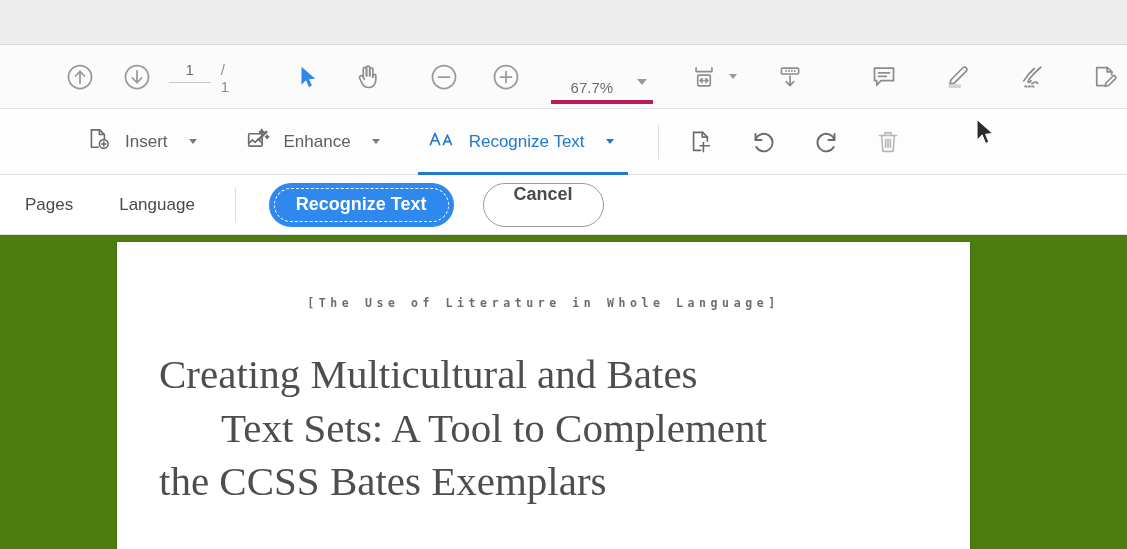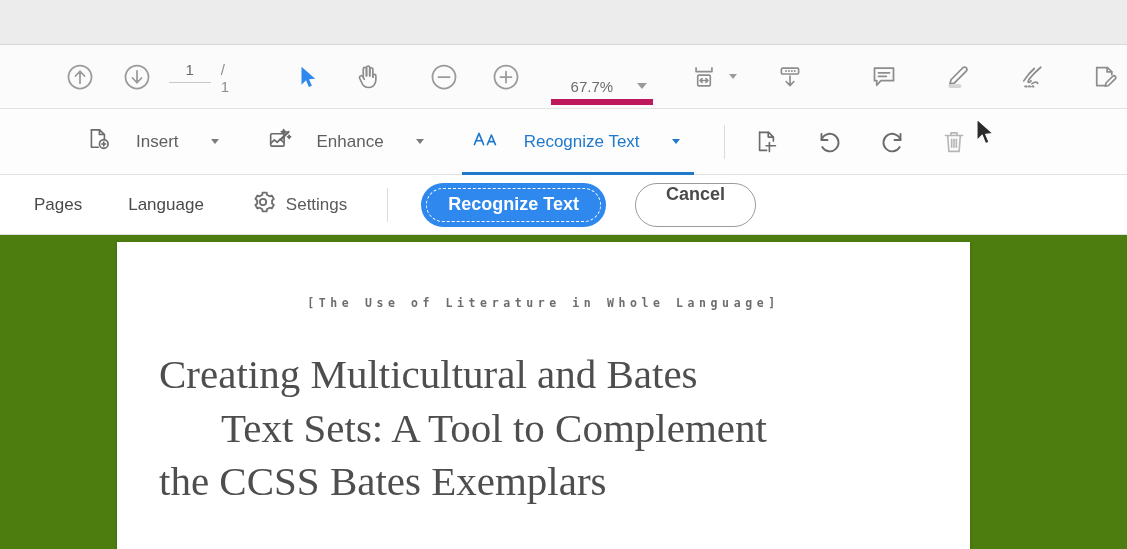--- a/index.html
+++ b/index.html
@@ -33,52 +33,52 @@
   }
   .pagenum{
     width:42px;text-align:center;border:0;border-bottom:1px solid #c9c9c9;
     background:transparent;color:#6a6a6a;font-size:15px;padding:2px 0 4px 0;
     font-family:"Liberation Sans", sans-serif;outline:none;
   }
   .pagetotal{margin-left:10px;color:#8d8d8d;font-size:15px;letter-spacing:.5px;}
   .vdiv{width:1px;height:32px;background:#dcdcdc;margin:0 10px;}
 
   .zoomfield{
-    display:flex;align-items:center;margin-left:4px;
-    border-bottom:6px solid #be185d;padding:2px 2px 4px 4px;min-width:96px;margin-top:27px;
+    display:flex;margin-left:4px;
+    border-bottom:4px solid #be185d;padding:2px 2px 4px 4px;min-width:96px;margin-top:27px;
   }
   .zoomval{color:#6d6d6d;font-size:15px;flex:1;text-align:center;}
   .caret{
     width:0;height:0;border-left:5px solid transparent;border-right:5px solid transparent;
     border-top:6px solid #9a9a9a;margin-left:8px;margin-right:4px;cursor:pointer;
   }
   .caret.sm{border-left-width:4px;border-right-width:4px;border-top-width:5px;}
 
   
   .toolbar2{
     height:66px;background:#fdfdfd;border-bottom:1px solid #e2e2e2;
     box-sizing:border-box;display:flex;align-items:center;padding-left:72px;
   }
   .tab{
-    position:relative;height:66px;display:flex;align-items:center;gap:24px;
+    position:relative;height:66px;display:flex;align-items:center;gap:13px;
     padding:0 14px;cursor:pointer;color:#5f5f5f;font-size:17px;
     box-sizing:border-box;
   }
   .tab .lbl{white-space:nowrap;}
   .tab.active{color:#2079cd;}
   .tab.active:after{
     content:"";position:absolute;left:4px;right:4px;bottom:0;height:3px;background:#2079cd;
   }
   .tab .caret{border-top-color:#7b7b7b;}
   .tab.active .caret{border-top-color:#2079cd;}
 
   
   .toolbar3{
     height:60px;background:#ffffff;border-bottom:1px solid #dedede;
-    box-sizing:border-box;display:flex;align-items:center;padding-left:34px;
+    box-sizing:border-box;display:flex;align-items:center;padding-left:25px;
   }
   .fieldlabel{color:#4a4a4a;font-size:17px;white-space:nowrap;}
   .selwrap{
     display:flex;align-items:center;border-bottom:1px solid #c9c9c9;
     margin-left:14px;padding-bottom:5px;min-width:0;
   }
   .selval{font-size:16px;color:#4f4f4f;white-space:nowrap;}
   .selval.ph{color:#b4b4b4;}
   .settingsbtn{
     display:flex;align-items:center;gap:10px;color:#5a5a5a;font-size:17px;cursor:pointer;
@@ -354,29 +354,20 @@
         </span>
       </div>
     </div>
   </div>
 
   <div class="toolbar3">
     <span class="fieldlabel">Pages</span>
 
     <span class="fieldlabel" style="margin-left:46px;">Language</span>
 
-    <div class="settingsbtn" style="margin-left:46px;">
-      <span>
-        <svg width="26" height="26" viewBox="0 0 24 24" fill="#6f6f6f">
-          <path d="M12 8.2a3.8 3.8 0 1 0 0 7.6 3.8 3.8 0 0 0 0-7.6zm0 5.9a2.1 2.1 0 1 1 0-4.2 2.1 2.1 0 0 1 0 4.2z"></path>
-          <path d="M20.3 13.4a8.6 8.6 0 0 0 .08-1.4 8.6 8.6 0 0 0-.08-1.4l1.7-1.3-1.9-3.3-2 .8a8 8 0 0 0-2.4-1.4l-.3-2.1h-3.8l-.3 2.1a8 8 0 0 0-2.4 1.4l-2-.8-1.9 3.3 1.7 1.3a8.6 8.6 0 0 0 0 2.8l-1.7 1.3 1.9 3.3 2-.8a8 8 0 0 0 2.4 1.4l.3 2.1h3.8l.3-2.1a8 8 0 0 0 2.4-1.4l2 .8 1.9-3.3z" fill="none" stroke="#6f6f6f" stroke-width="1.7" stroke-linejoin="round"></path>
-        </svg>
-      </span>
-      <span>Settings</span>
-    </div>
 
     <div class="vdiv" style="margin-left:40px;height:34px;"></div>
 
     <div class="btn-primary" style="margin-left:24px;">
       <span class="lbl">Recognize Text</span>
     </div>
 
     <div class="btn-outline" style="margin-left:30px;">
       <span>Cancel</span>
     </div>

